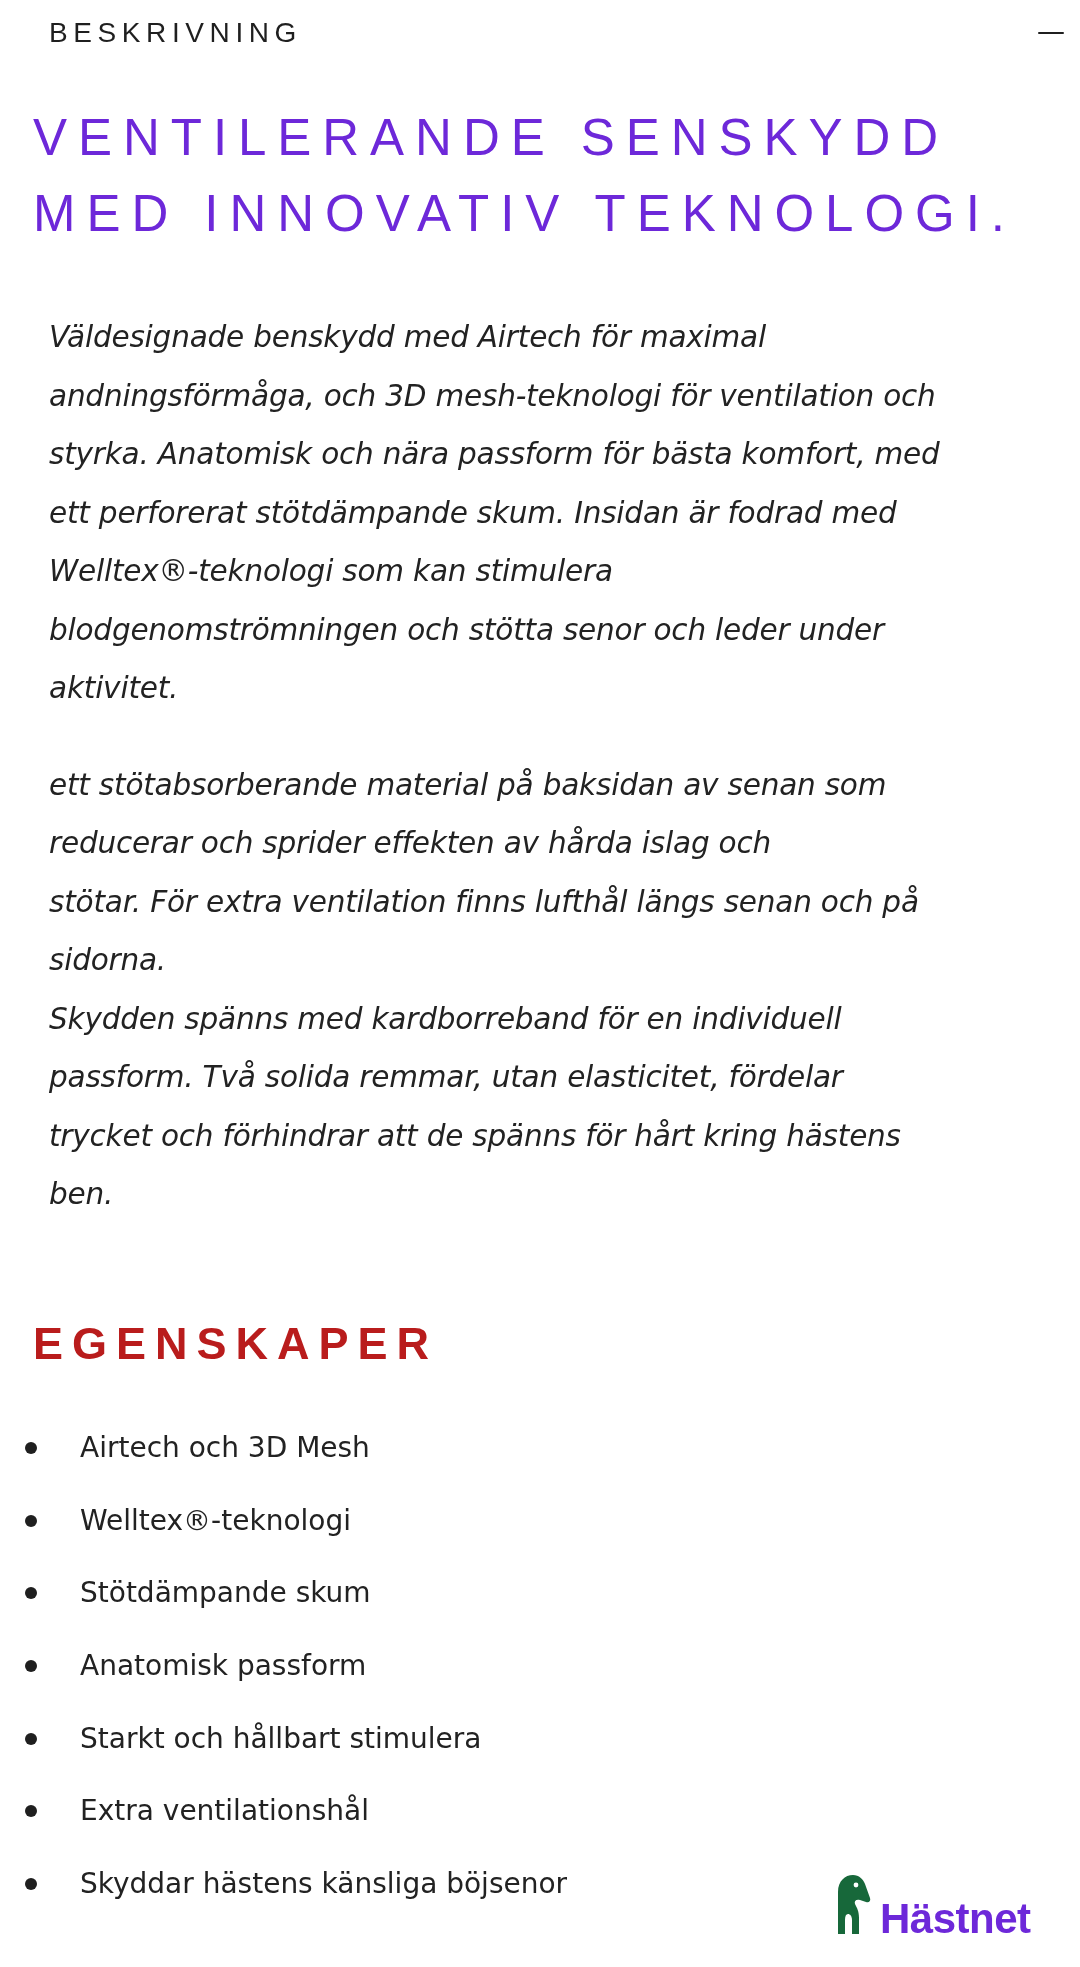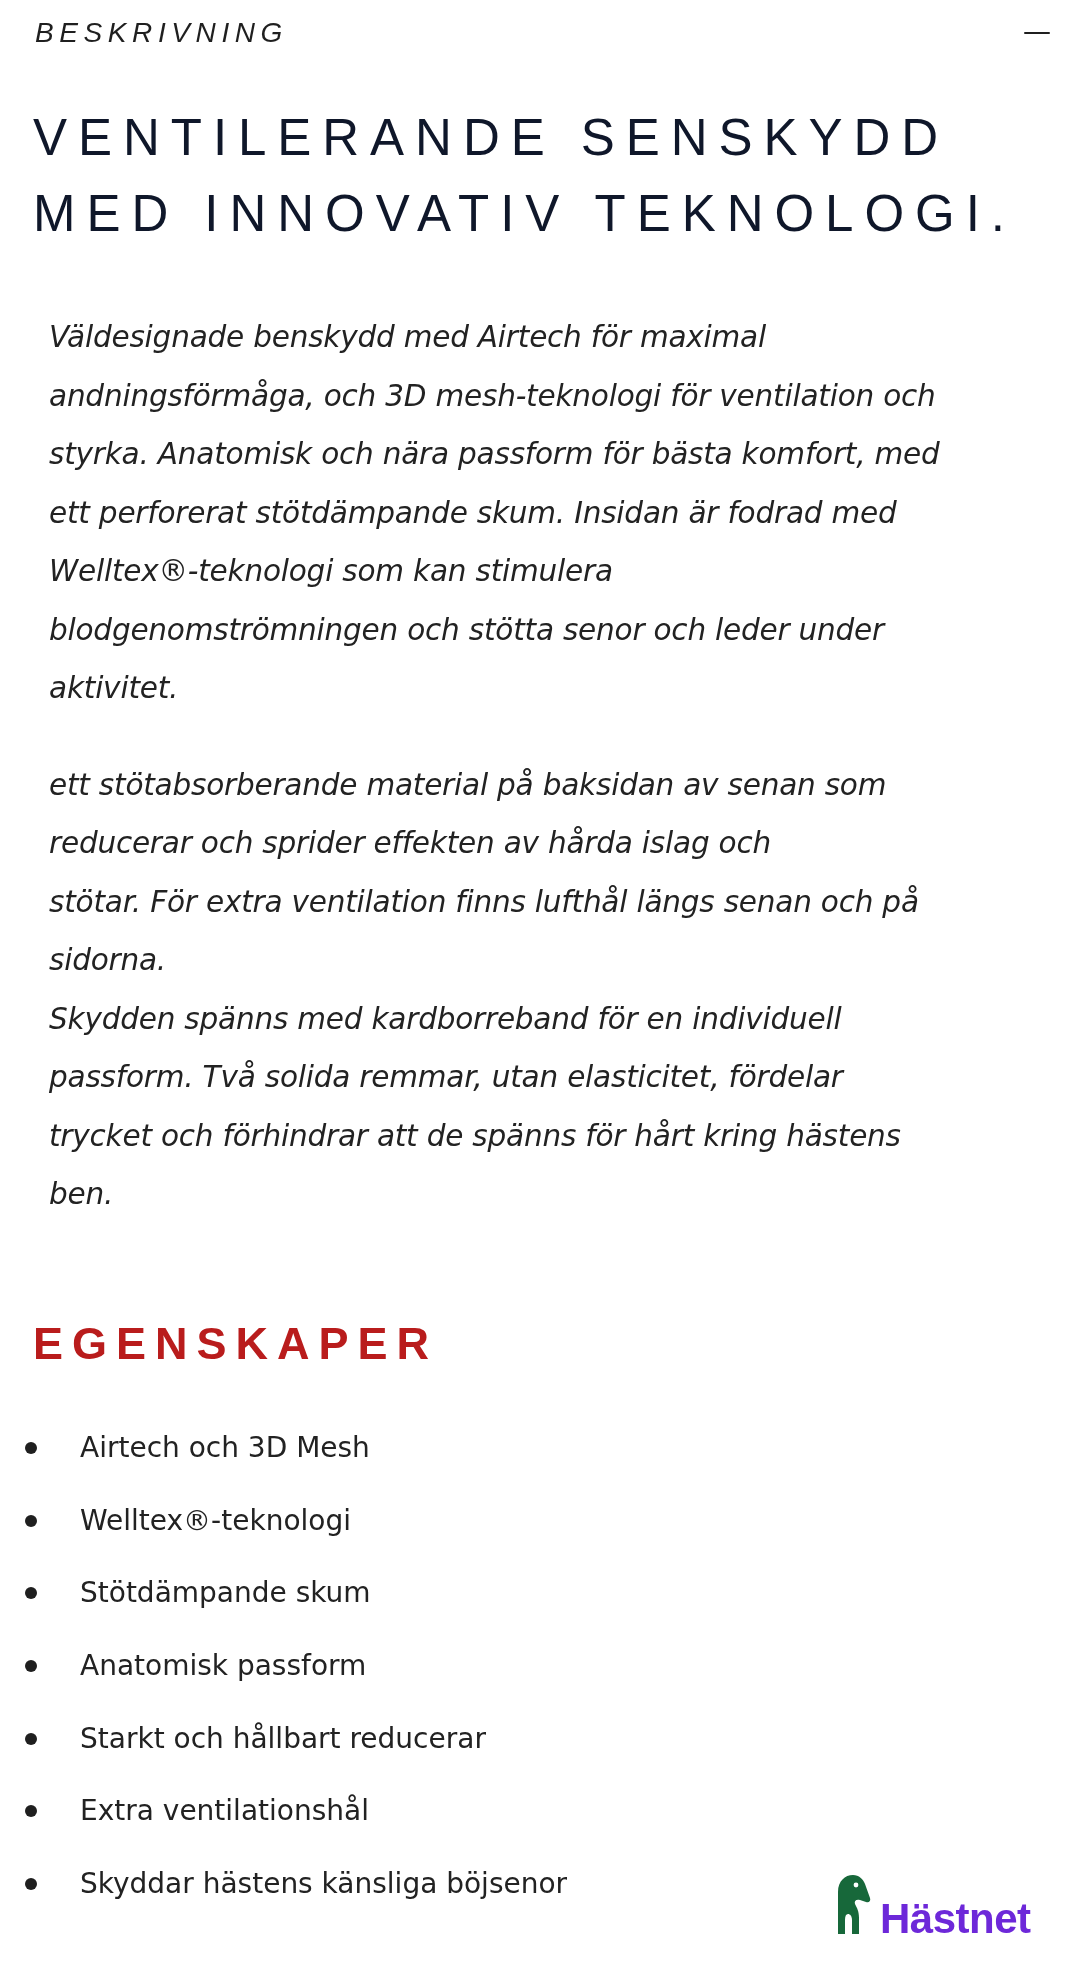--- a/index.html
+++ b/index.html
@@ -11,25 +11,24 @@
     }
     body {
       position: relative;
       color: #1f1f1f;
       font-family: "DejaVu Sans", "Liberation Sans", sans-serif;
     }
 
     
     .acc-header {
       position: absolute;
-      left: 2px; top: 0;
+      left: 16px; top: 0;
       width: 1040px;
       height: 64px;
       cursor: pointer;
-      font-style: italic;
     }
     .acc-title {
       position: absolute;
       left: 33px;
       top: 16px;
       font-family: "Liberation Sans", sans-serif;
       font-size: 28px;
       line-height: 34px;
       letter-spacing: 0.2em;
       color: #1f1f1f;
@@ -56,21 +55,21 @@
     .main-heading {
       position: absolute;
       left: 33px;
       top: 100px;
       width: 1020px;
       font-family: "Liberation Sans", sans-serif;
       font-weight: 400;
       font-size: 51px;
       line-height: 76px;
       letter-spacing: 0.215em;
-      color: #0f172a;
+      color: #6d28d9;
     }
     .main-heading span { display: block; white-space: nowrap; }
 
     
     .body-text {
       position: absolute;
       left: 33px;
       top: 292px;
       width: 1010px;
       font-family: "DejaVu Sans", sans-serif;
@@ -196,21 +195,21 @@
   <li class="feature-item">
     <span class="dot"></span>
     <span>Stötdämpande skum</span>
   </li>
   <li class="feature-item">
     <span class="dot"></span>
     <span>Anatomisk passform</span>
   </li>
   <li class="feature-item">
     <span class="dot"></span>
-    <span>Starkt och hållbart reducerar</span>
+    <span>Starkt och hållbart stimulera</span>
   </li>
   <li class="feature-item">
     <span class="dot"></span>
     <span>Extra ventilationshål</span>
   </li>
   <li class="feature-item">
     <span class="dot"></span>
     <span>Skyddar hästens känsliga böjsenor</span>
   </li>
 </ul>

